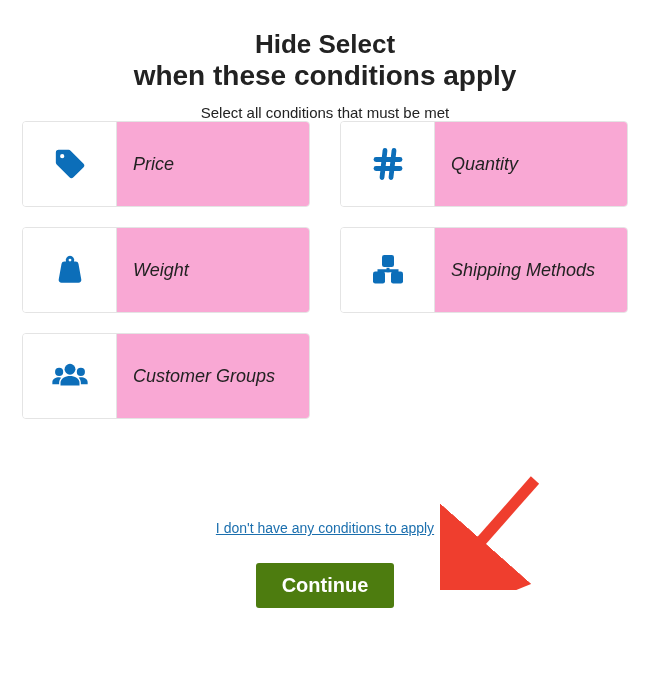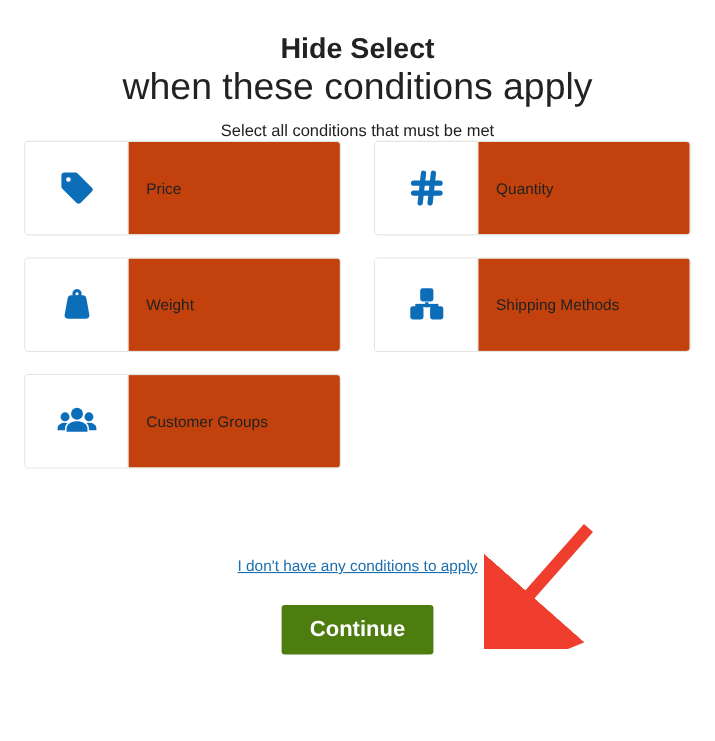--- a/index.html
+++ b/index.html
@@ -12,22 +12,22 @@
       position: relative;
     }
     .header { text-align: center; margin-bottom: 12px; }
     .title {
       font-size: 26px;
       font-weight: 700;
       color: #222;
       line-height: 1.15;
     }
     .subtitle {
-      font-size: 34px;
-      font-weight: 400;
+      font-size: 28px;
+      font-weight: 700;
       color: #222;
       line-height: 1.15;
     }
     .instruction {
       text-align: center;
       font-size: 15px;
       color: #222;
     }
     .grid {
       display: grid;
@@ -50,27 +50,28 @@
       align-items: center;
       justify-content: center;
       border-right: 1px solid #e4e4e4;
       background: #fff;
     }
     .card-label {
       flex: 1;
       display: flex;
       align-items: center;
       padding-left: 16px;
-      font-size: 14px;
+      font-size: 18px;
       color: #222;
-      background: #c2410c;
+      background: #f9a8d4;
+      font-style: italic;
     }
     .footer {
       text-align: center;
-      margin-top: 80px;
+      margin-top: 100px;
     }
     .skip-link {
       color: #1b6fae;
       font-size: 14px;
       text-decoration: underline;
       cursor: pointer;
     }
     .continue-btn {
       display: inline-block;
       margin-top: 26px;

